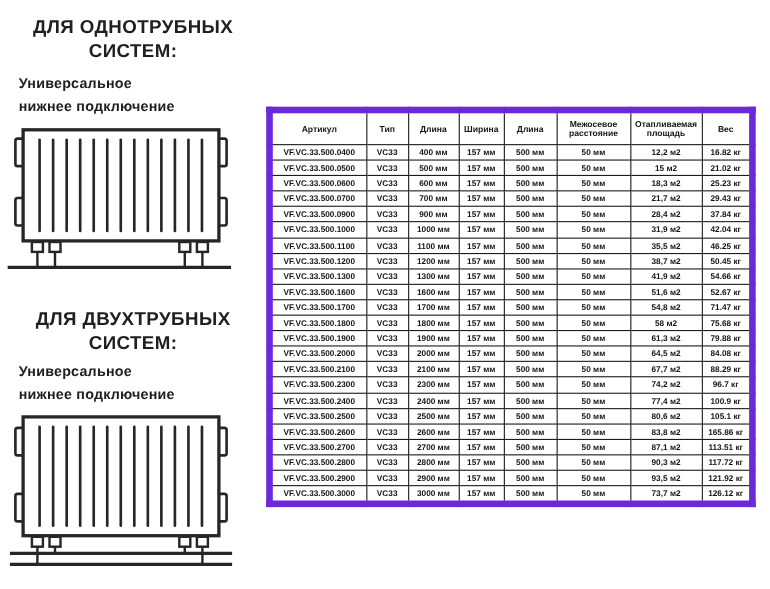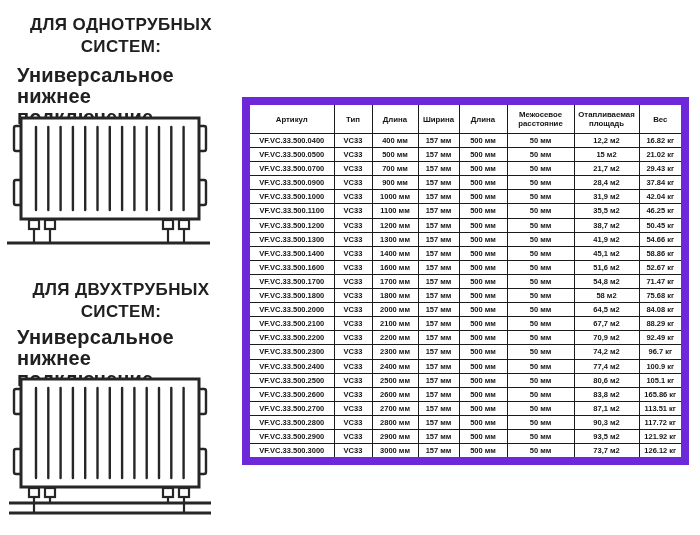--- a/index.html
+++ b/index.html
@@ -8,36 +8,36 @@
     font-family:"Liberation Sans",sans-serif;color:#1a1a1a;overflow:hidden;
   }
   
   .left-panel{position:absolute;left:0;top:0;width:242px;height:535px;}
   .section-title{
     position:absolute;left:8px;width:226px;text-align:center;
     font-size:17px;font-weight:700;line-height:22px;letter-spacing:.4px;color:#202020;
   }
   .section-sub{
     position:absolute;left:17px;width:215px;text-align:left;
-    font-size:20px;font-weight:700;line-height:21px;letter-spacing:.2px;color:#202020;
+    font-size:13px;font-weight:700;line-height:21px;letter-spacing:.2px;color:#202020;
   }
   .title-1{top:14px;}
   .sub-1{top:65px;}
   .title-2{top:279px;}
   .sub-2{top:327px;}
   .diagram-1{position:absolute;left:5px;top:112px;}
   .diagram-2{position:absolute;left:5px;top:371px;}
   svg .stroke{stroke:#262626;fill:none;}
   svg .fillw{fill:#ffffff;stroke:#262626;}
   
   .table-wrap{position:absolute;left:242px;top:97px;}
   table.spec{
     border-collapse:collapse;table-layout:fixed;width:441px;
     font-family:"Liberation Sans",sans-serif;font-weight:700;color:#141414;
-    border:8px solid #6d28d9;
+    border:6px solid #6d28d9;
   }
   table.spec th,table.spec td{
     border:1px solid #1b1b1b;text-align:center;vertical-align:middle;
     padding:0;overflow:hidden;white-space:nowrap;
   }
   table.spec thead th{
     height:28px;font-size:7.8px;line-height:9px;white-space:normal;font-weight:700;
   }
   table.spec tbody td{
     height:13.1px;font-size:7.5px;line-height:13.1px;font-weight:700;
@@ -188,20 +188,30 @@
           <td>VF.VC.33.500.0500</td>
           <td>VC33</td>
           <td>500 мм</td>
           <td>157 мм</td>
           <td>500 мм</td>
           <td>50 мм</td>
           <td>15 м2</td>
           <td>21.02 кг</td>
         </tr>
         <tr>
+          <td>VF.VC.33.500.0600</td>
+          <td>VC33</td>
+          <td>600 мм</td>
+          <td>157 мм</td>
+          <td>500 мм</td>
+          <td>50 мм</td>
+          <td>18,3 м2</td>
+          <td>25.23 кг</td>
+        </tr>
+        <tr>
           <td>VF.VC.33.500.0700</td>
           <td>VC33</td>
           <td>700 мм</td>
           <td>157 мм</td>
           <td>500 мм</td>
           <td>50 мм</td>
           <td>21,7 м2</td>
           <td>29.43 кг</td>
         </tr>
         <tr>
@@ -248,30 +258,20 @@
           <td>VF.VC.33.500.1300</td>
           <td>VC33</td>
           <td>1300 мм</td>
           <td>157 мм</td>
           <td>500 мм</td>
           <td>50 мм</td>
           <td>41,9 м2</td>
           <td>54.66 кг</td>
         </tr>
         <tr>
-          <td>VF.VC.33.500.1400</td>
-          <td>VC33</td>
-          <td>1400 мм</td>
-          <td>157 мм</td>
-          <td>500 мм</td>
-          <td>50 мм</td>
-          <td>45,1 м2</td>
-          <td>58.86 кг</td>
-        </tr>
-        <tr>
           <td>VF.VC.33.500.1600</td>
           <td>VC33</td>
           <td>1600 мм</td>
           <td>157 мм</td>
           <td>500 мм</td>
           <td>50 мм</td>
           <td>51,6 м2</td>
           <td>52.67 кг</td>
         </tr>
         <tr>
@@ -288,48 +288,48 @@
           <td>VF.VC.33.500.1800</td>
           <td>VC33</td>
           <td>1800 мм</td>
           <td>157 мм</td>
           <td>500 мм</td>
           <td>50 мм</td>
           <td>58 м2</td>
           <td>75.68 кг</td>
         </tr>
         <tr>
+          <td>VF.VC.33.500.1900</td>
+          <td>VC33</td>
+          <td>1900 мм</td>
+          <td>157 мм</td>
+          <td>500 мм</td>
+          <td>50 мм</td>
+          <td>61,3 м2</td>
+          <td>79.88 кг</td>
+        </tr>
+        <tr>
           <td>VF.VC.33.500.2000</td>
           <td>VC33</td>
           <td>2000 мм</td>
           <td>157 мм</td>
           <td>500 мм</td>
           <td>50 мм</td>
           <td>64,5 м2</td>
           <td>84.08 кг</td>
         </tr>
         <tr>
           <td>VF.VC.33.500.2100</td>
           <td>VC33</td>
           <td>2100 мм</td>
           <td>157 мм</td>
           <td>500 мм</td>
           <td>50 мм</td>
           <td>67,7 м2</td>
           <td>88.29 кг</td>
-        </tr>
-        <tr>
-          <td>VF.VC.33.500.2200</td>
-          <td>VC33</td>
-          <td>2200 мм</td>
-          <td>157 мм</td>
-          <td>500 мм</td>
-          <td>50 мм</td>
-          <td>70,9 м2</td>
-          <td>92.49 кг</td>
         </tr>
         <tr>
           <td>VF.VC.33.500.2300</td>
           <td>VC33</td>
           <td>2300 мм</td>
           <td>157 мм</td>
           <td>500 мм</td>
           <td>50 мм</td>
           <td>74,2 м2</td>
           <td>96.7 кг</td>

